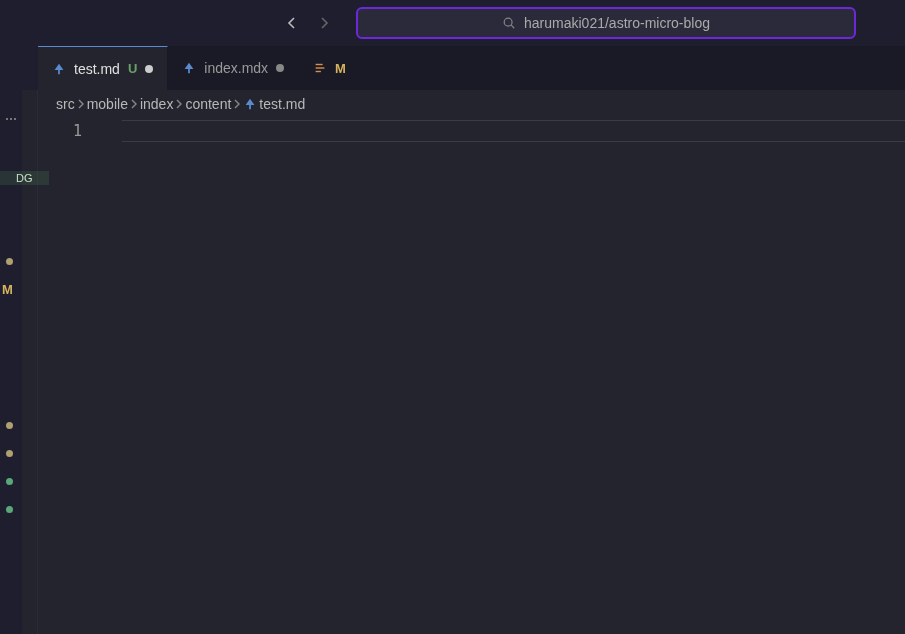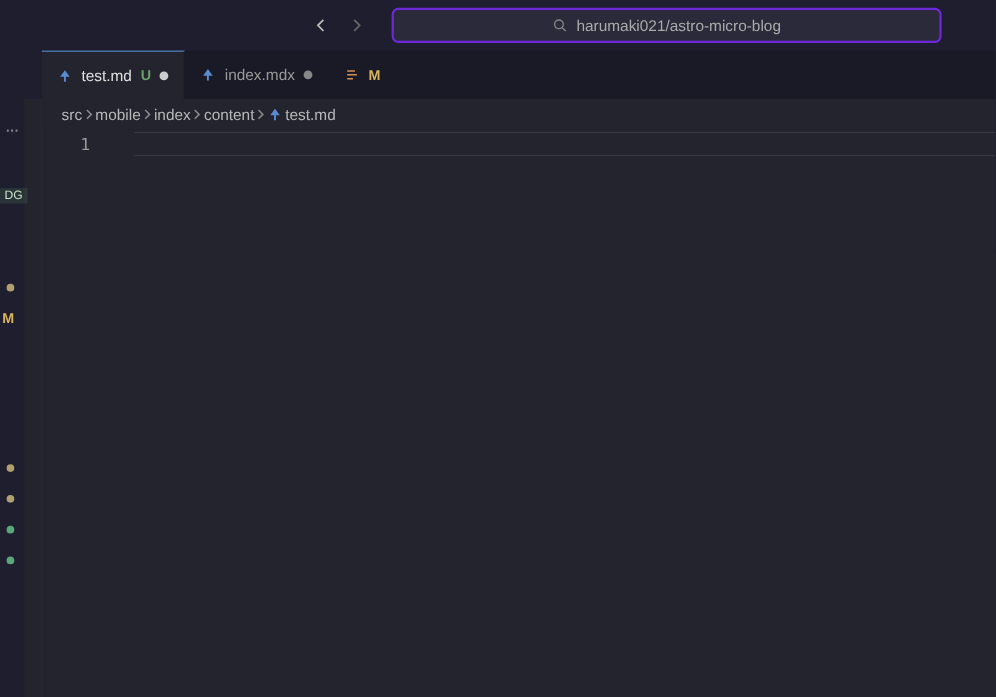--- a/index.html
+++ b/index.html
@@ -86,21 +86,21 @@
       font-size: 18px;
       letter-spacing: -2px;
     }
     .sliver-badge-og {
       position: absolute;
       left: 0;
       top: 125px;
       font-size: 11px;
       color: #c9e0c9;
       background: rgba(100,180,100,0.15);
-      padding: 1px 4px;
+      padding: 1px 16px;
     }
     .sliver-dot {
       position: absolute;
       left: 6px;
       width: 7px;
       height: 7px;
       border-radius: 50%;
     }
     .sliver-dot.d1 { top: 212px; background: #b0a070; }
     .sliver-m {

